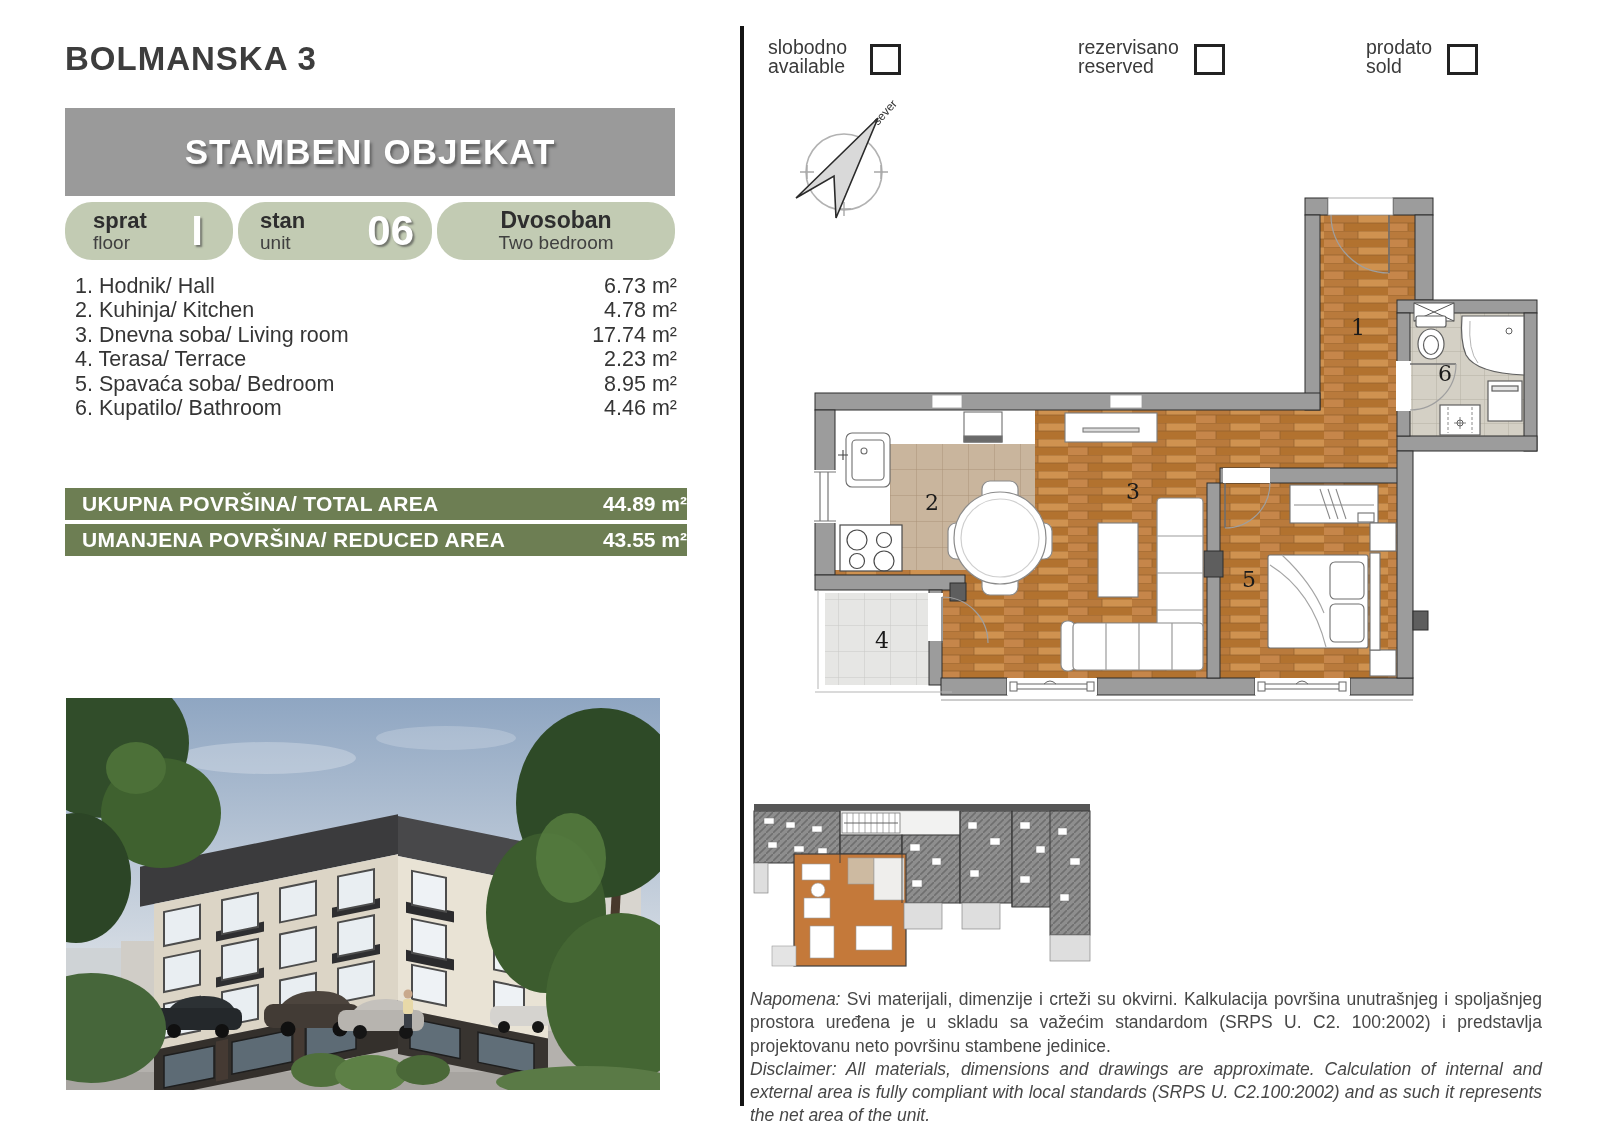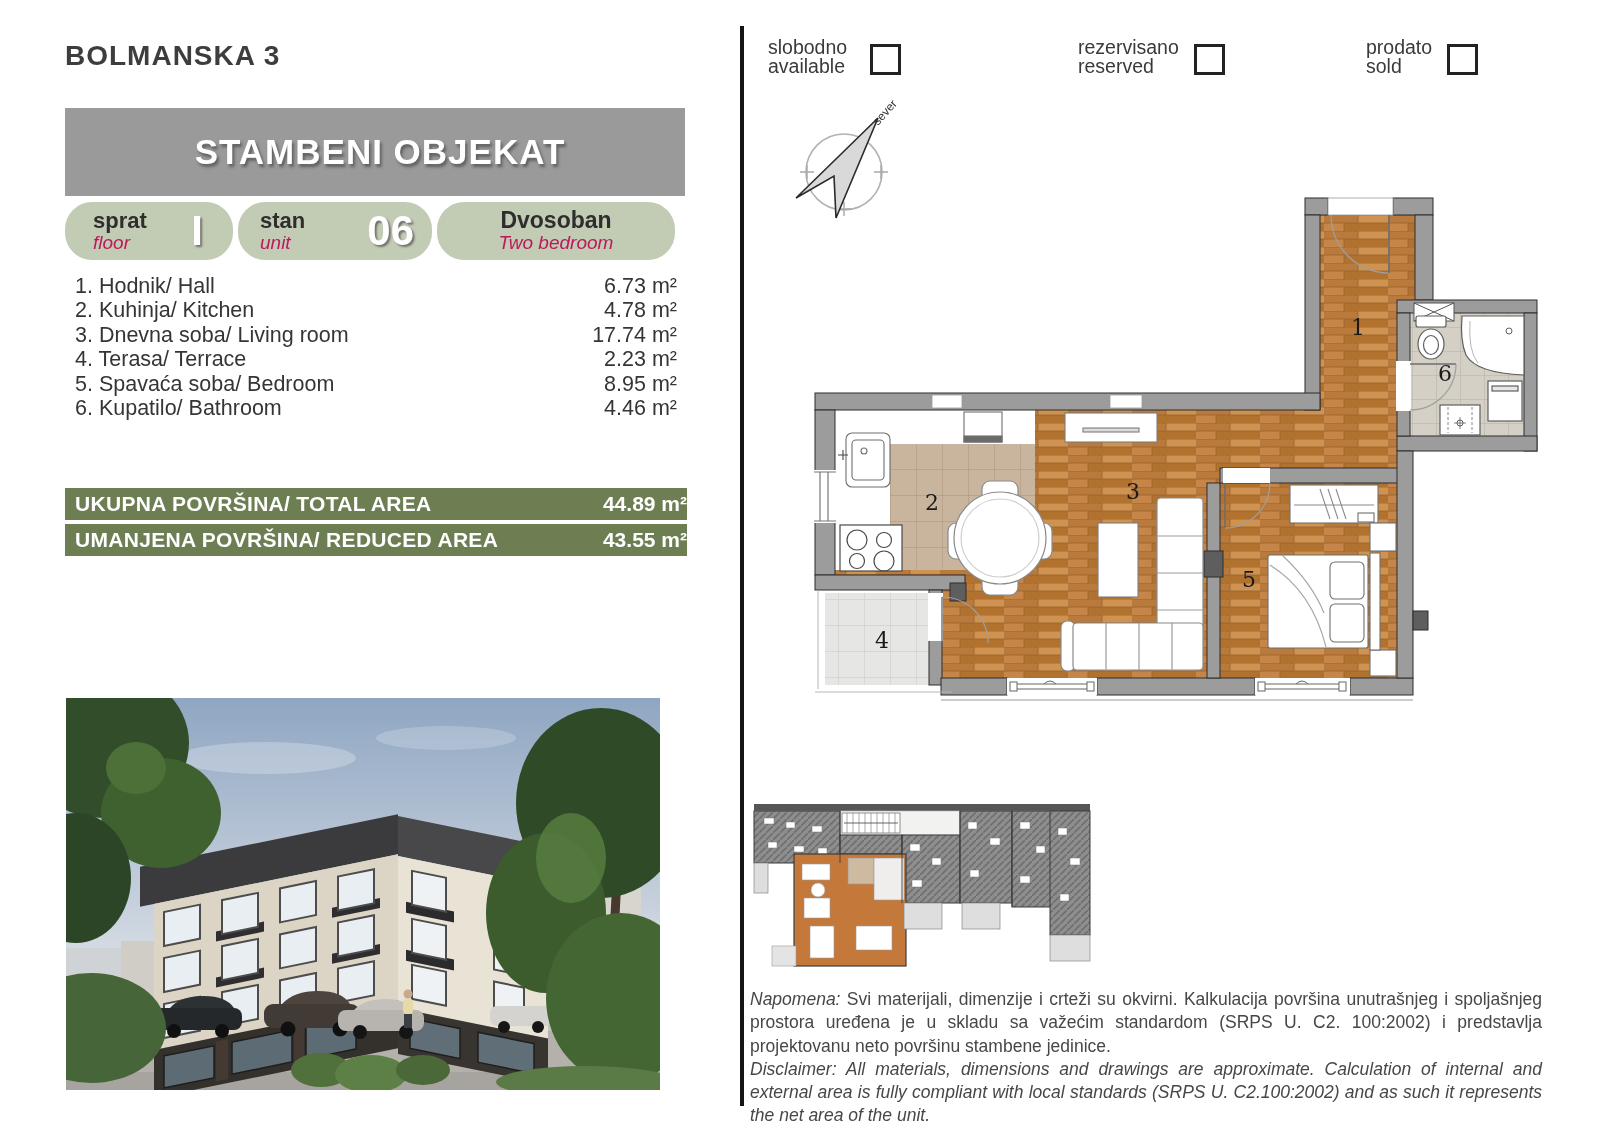--- a/index.html
+++ b/index.html
@@ -1,47 +1,47 @@
 <!DOCTYPE html>
 <html><head>
 <meta charset="utf-8">
 <style>
   html,body{margin:0;padding:0;background:#fff;}
   #page{position:relative;width:1600px;height:1131px;background:#fff;overflow:hidden;
         font-family:"Liberation Sans",sans-serif;color:#3a3a3a;}
   .abs{position:absolute;}
 
   
-  #title{left:65px;top:40px;font-size:28px;font-weight:bold;color:#3d3d3d;letter-spacing:1px;}
+  #title{left:65px;top:40px;font-size:33px;font-weight:bold;color:#3d3d3d;letter-spacing:1px;}
   #banner{left:65px;top:108px;width:610px;height:88px;background:#9a9a9a;
-          display:flex;align-items:center;justify-content:center;padding-left:10px;}
+          display:flex;align-items:center;justify-content:center;}
   #banner span{color:#fff;font-weight:bold;font-size:35px;letter-spacing:1px;
           text-shadow:2px 3px 3px rgba(50,50,50,.55);}
   .ibox{position:absolute;top:202px;height:58px;background:#c2cbb3;display:flex;align-items:center;border-radius:27px;}
   .ibox .lbls{display:flex;flex-direction:column;justify-content:center;line-height:1.05;}
   .ibox .sr{font-weight:bold;font-size:22px;color:#2e2e2e;}
-  .ibox .en{font-style:italic;font-size:19px;color:#be185d;}
+  .ibox .en{font-size:19px;color:#404040;}
   .ibox .val{color:#fff;font-weight:bold;font-size:42px;text-shadow:2px 2px 2px rgba(70,70,70,.65);}
   #floor-box{left:65px;width:168px;}
   #floor-box .lbls{padding-left:28px;}
   #floor-box .val{margin-left:auto;padding-right:30px;}
   #unit-box{left:238px;width:194px;gap:28px;}
   #unit-box .lbls{padding-left:22px;}
   #unit-box .val{margin-left:auto;padding-right:18px;}
   #type-box{left:437px;width:238px;flex-direction:column;justify-content:center;align-items:center;line-height:1.08;}
   #type-box .sr{font-size:23px;}
   #type-box .en{font-size:19px;}
 
   #room-list{left:75px;top:274px;width:602px;}
   .rrow{display:flex;font-size:21.5px;color:#353535;height:24.5px;align-items:center;}
   .rrow .area{margin-left:auto;}
 
   .bar{position:absolute;left:65px;width:622px;height:32px;background:#6d7e53;
        display:flex;align-items:center;color:#fff;font-weight:bold;font-size:21px;}
-  .bar .blabel{padding-left:10px;letter-spacing:.3px;}
+  .bar .blabel{padding-left:17px;letter-spacing:.3px;}
   .bar .bval{margin-left:auto;}
   #bar1{top:488px;} #bar2{top:524px;}
 
   
   #divider{left:740px;top:26px;width:4px;height:1080px;background:#141414;}
   .leg{position:absolute;top:38px;display:flex;align-items:flex-start;}
   .ltxt{font-size:19.5px;line-height:19px;color:#3a3a3a;}
   .lbox{width:25px;height:25px;border:3.5px solid #222;background:#fff;margin-left:15px;margin-top:6px;}
   #leg1{left:768px;gap:8px;} #leg2{left:1078px;} #leg3{left:1366px;}
 

